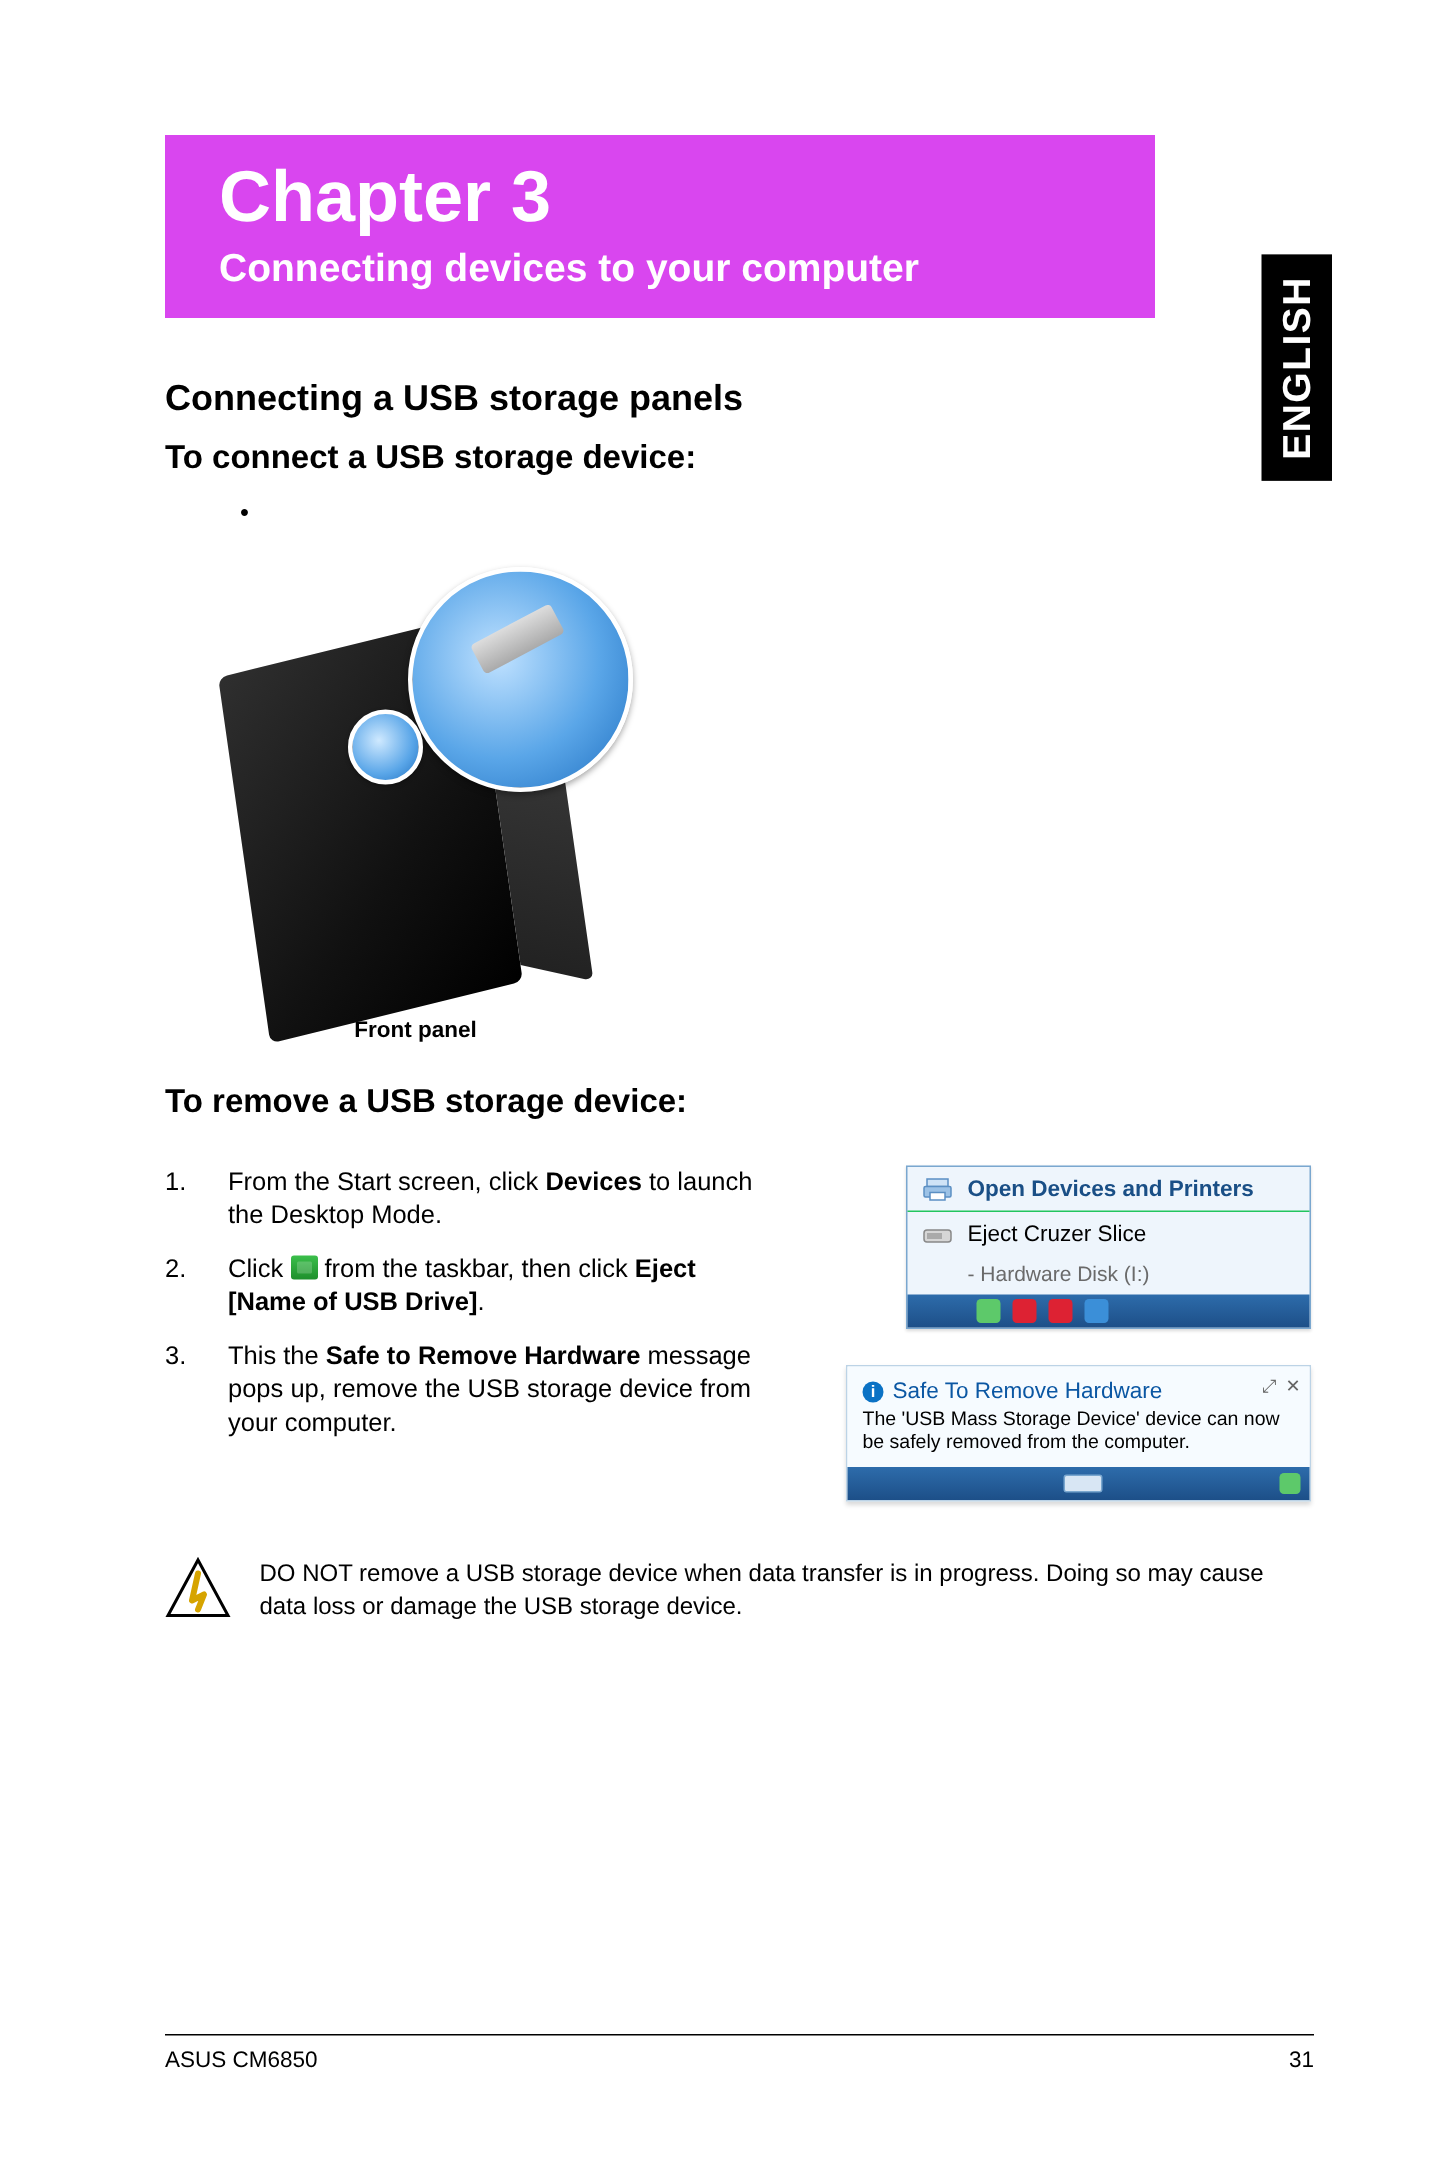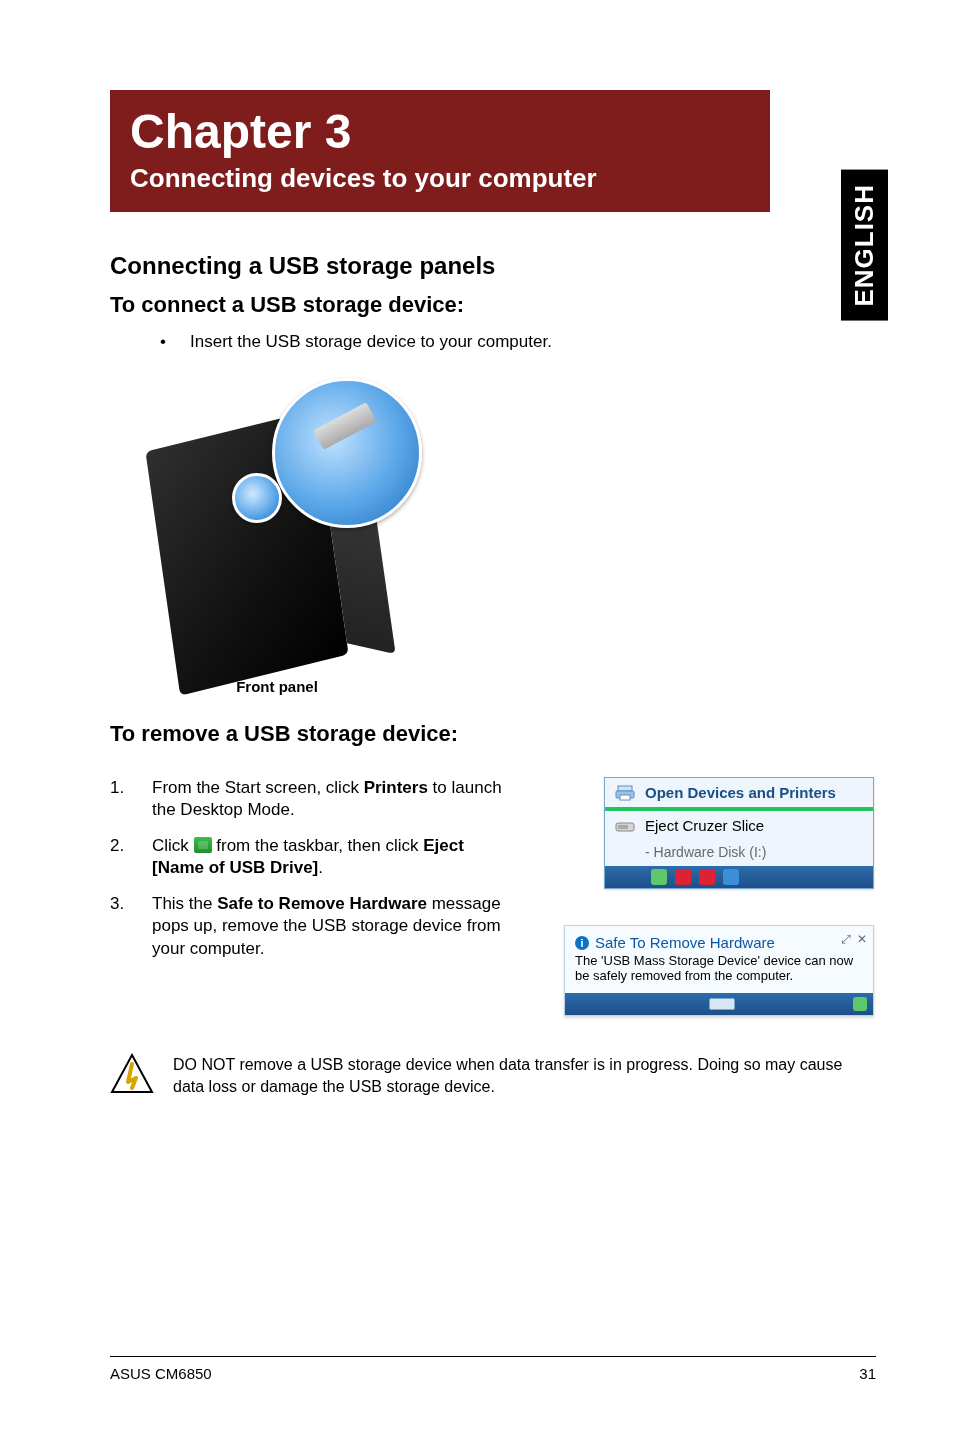--- a/index.html
+++ b/index.html
@@ -10,23 +10,23 @@
     background: #fff;
     color: #000;
     position: relative;
   }
   .page {
     padding: 90px 80px 40px 110px;
     position: relative;
     height: 100%;
   }
   .chapter-banner {
-    background: #7f1d1d;
+    background: #d946ef;
     color: #fff;
-    padding: 14px 20px 18px 20px;
+    padding: 14px 20px 18px 36px;
     margin-bottom: 40px;
     width: 660px;
   }
   .chapter-title {
     font-size: 48px;
     font-weight: 700;
   }
   .chapter-sub {
     font-size: 26px;
     font-weight: 700;
@@ -243,38 +243,38 @@
   .inline-icon::after {
     content:"";
     position:absolute; inset:4px;
     background: #fff3;
     border-radius:1px;
   }
   .steps-right {
     flex: 1;
     display: flex;
     flex-direction: column;
-    gap: 36px;
+    gap: 24px;
   }
   .win-menu {
     border: 1px solid #7aa7cf;
     background: #eef5fc;
     font-size: 15px;
     width: 270px;
     align-self: flex-end;
     box-shadow: 0 1px 2px rgba(0,0,0,.15);
   }
   .win-menu .row {
     display: flex;
     align-items: center;
     gap: 10px;
     padding: 6px 10px;
   }
   .win-menu .row.bold { font-weight: 700; color: #1a4f86; }
-  .win-menu .row.sep { border-top: 4px solid #22c55e; }
+  .win-menu .row.sep { border-top: 1px solid #22c55e; }
   .win-menu .sub {
     color: #6a6a6a;
     padding: 4px 10px 6px 40px;
     font-size: 14px;
   }
   .tray {
     background: linear-gradient(#2d6cab,#1d4f88);
     height: 22px;
     position: relative;
   }
@@ -384,21 +384,20 @@
   <div class="chapter-banner">
     <div class="chapter-title">Chapter 3</div>
     <div class="chapter-sub">Connecting devices to your computer</div>
   </div>
 
   <div class="section-h">Connecting a USB storage panels</div>
 
   <div class="bold-line">To connect a USB storage device:</div>
   <div class="bullet-row">
     <span class="dot">•</span>
-    <span>Insert the USB storage device to your computer.</span>
   </div>
 
   <div class="imgs-row">
     <div class="pc-front">
       <div class="front-box">
         <div class="tower"></div>
         <div class="callout-big">
           <div class="usb-stick"></div>
         </div>
         <div class="callout-small"></div>
@@ -408,21 +407,21 @@
 
   </div>
 
   <div class="bold-line" style="margin-top:26px;">To remove a USB storage device:</div>
 
   <div class="steps">
     <div class="steps-left">
       <ol class="numbered">
         <li>
           <span class="num">1.</span>
-          <span class="txt"><span>From the Start screen, click </span><b>Printers</b><span> to launch the Desktop Mode.</span></span>
+          <span class="txt"><span>From the Start screen, click </span><b>Devices</b><span> to launch the Desktop Mode.</span></span>
         </li>
         <li>
           <span class="num">2.</span>
           <span class="txt"><span>Click </span><span class="inline-icon"></span><span> from the taskbar, then click </span><b>Eject [Name of USB Drive]</b><span>.</span></span>
         </li>
         <li>
           <span class="num">3.</span>
           <span class="txt"><span>This the </span><b>Safe to Remove Hardware</b><span> message pops up, remove the USB storage device from your computer.</span></span>
         </li>
       </ol>

